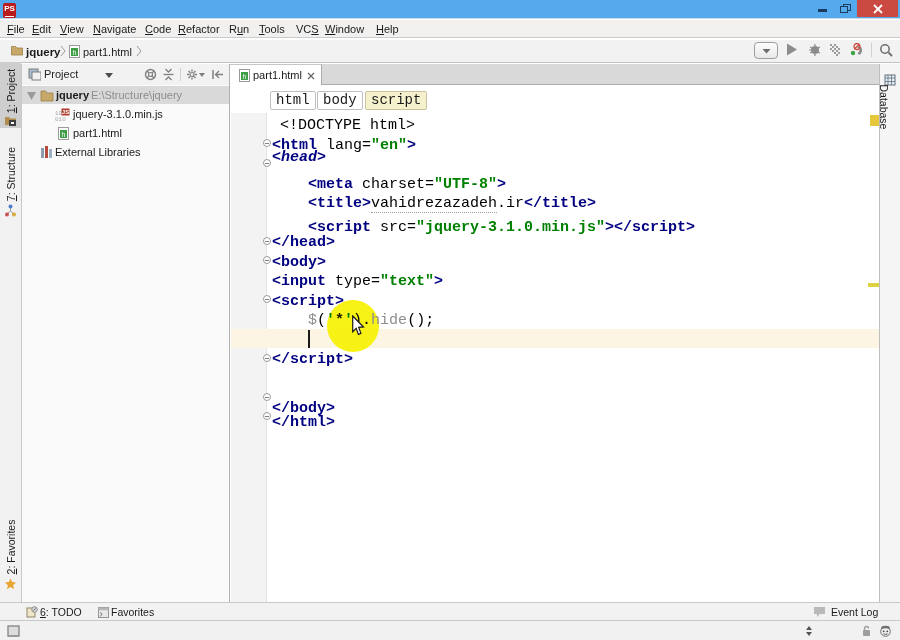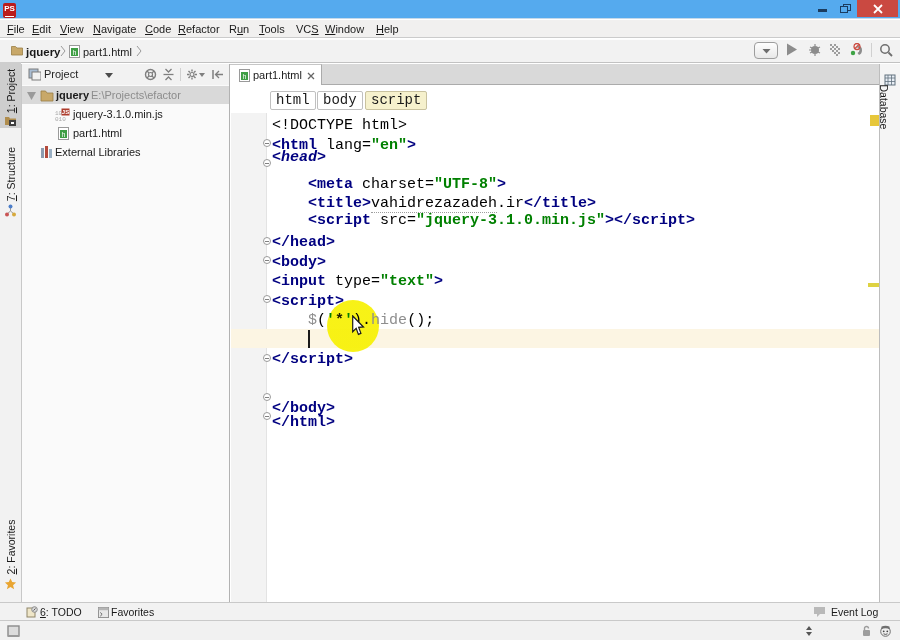--- a/index.html
+++ b/index.html
@@ -231,21 +231,21 @@
     </div>
     <div id="proj-sel"></div>
     <div class="trow" style="left:0;top:22px;">
       <svg class="icon" style="left:5px;top:6px" width="9" height="8" viewBox="0 0 9 8">
           <path d="M0 0 h9 L4.5 8 z" fill="#9a9a9a"></path>
         </svg>
       <svg class="icon" style="left:18px;top:3px" width="14" height="13" viewBox="0 0 14 13">
           <path d="M1 2 h4.5 l1.5 2 H13 V12 H1 z" fill="#c8a869" stroke="#9a7f45" stroke-width="0.8"></path>
         </svg>
       <span style="position:absolute;left:34px;font-weight:bold;">jquery</span>
-      <span class="gray" style="position:absolute;left:69px;">E:\Projects\efactor</span>
+      <span class="gray" style="position:absolute;left:69px;">E:\Structure\jquery</span>
     </div>
     <div class="trow" style="left:0;top:41px;">
       <svg class="icon" style="left:33px;top:3px" width="15" height="14" viewBox="0 0 15 14">
           <text x="0" y="6.5" font-size="6" fill="#a8a8a8" font-family="Liberation Mono">10</text>
           <text x="0" y="13" font-size="6" fill="#a8a8a8" font-family="Liberation Mono">010</text>
           <rect x="6.5" y="0.5" width="8" height="7" fill="#ae3d2d"></rect>
           <text x="10.5" y="6.3" font-size="6" fill="#fff" text-anchor="middle" font-weight="bold" font-family="Liberation Sans">JS</text>
         </svg>
       <span style="position:absolute;left:51px;">jquery-3.1.0.min.js</span>
     </div>
@@ -282,26 +282,26 @@
             <path d="M1 1 L7 7 M7 1 L1 7" stroke="#666" stroke-width="1.3"></path>
           </svg>
       </div>
     </div>
     <div class="crumbbox" style="left:40px;">html</div>
     <div class="crumbbox" style="left:87px;">body</div>
     <div class="crumbbox" style="left:135px;background:#f6f1cd;border-color:#c9c29f;">script</div>
     <div id="gutter"></div>
     <div id="linehl"></div>
     <div id="spot"></div>
-    <div class="cl" style="top:52px;">&lt;!DOCTYPE html&gt;</div>
+    <div class="cl" style="top:52px;margin-left:8px;">&lt;!DOCTYPE html&gt;</div>
     <div class="cl" style="top:71.5px;"><span class="tg">&lt;html</span> lang=<span class="st">"en"</span><span class="tg">&gt;</span></div>
     <div class="cl" style="top:84px;font-style:italic;"><span class="tg">&lt;head&gt;</span></div>
     <div class="cl" style="top:110.5px;">    <span class="tg">&lt;meta</span> charset=<span class="st">"UTF-8"</span><span class="tg">&gt;</span></div>
     <div class="cl" style="top:130px;">    <span class="tg">&lt;title&gt;</span><span style="border-bottom:1px dotted #9e9e9e;">vahidrezazadeh</span>.ir<span class="tg">&lt;/title&gt;</span></div>
-    <div class="cl" style="top:147px;">    <span class="tg">&lt;script</span> src=<span class="st">"jquery-3.1.0.min.js"</span><span class="tg">&gt;&lt;/script&gt;</span></div>
+    <div class="cl" style="top:154px;">    <span class="tg">&lt;script</span> src=<span class="st">"jquery-3.1.0.min.js"</span><span class="tg">&gt;&lt;/script&gt;</span></div>
     <div class="cl" style="top:169px;"><span class="tg">&lt;/head&gt;</span></div>
     <div class="cl" style="top:188.5px;"><span class="tg">&lt;body&gt;</span></div>
     <div class="cl" style="top:208px;"><span class="tg">&lt;input</span> type=<span class="st">"text"</span><span class="tg">&gt;</span></div>
     <div class="cl" style="top:227.5px;"><span class="tg">&lt;script&gt;</span></div>
     <div class="cl" style="top:247px;">    <span class="gr">$</span>(<span class="st">'</span><b style="color:#1c1c00;">*</b><span class="st">'</span>).<span class="gr">hide</span>();</div>
     <div class="cl" style="top:286px;"><span class="tg">&lt;/script&gt;</span></div>
     <div class="cl" style="top:335px;"><span class="tg">&lt;/body&gt;</span></div>
     <div class="cl" style="top:349px;"><span class="tg">&lt;/html&gt;</span></div>
     <div class="fold" style="top:75px;">
         <i></i>

